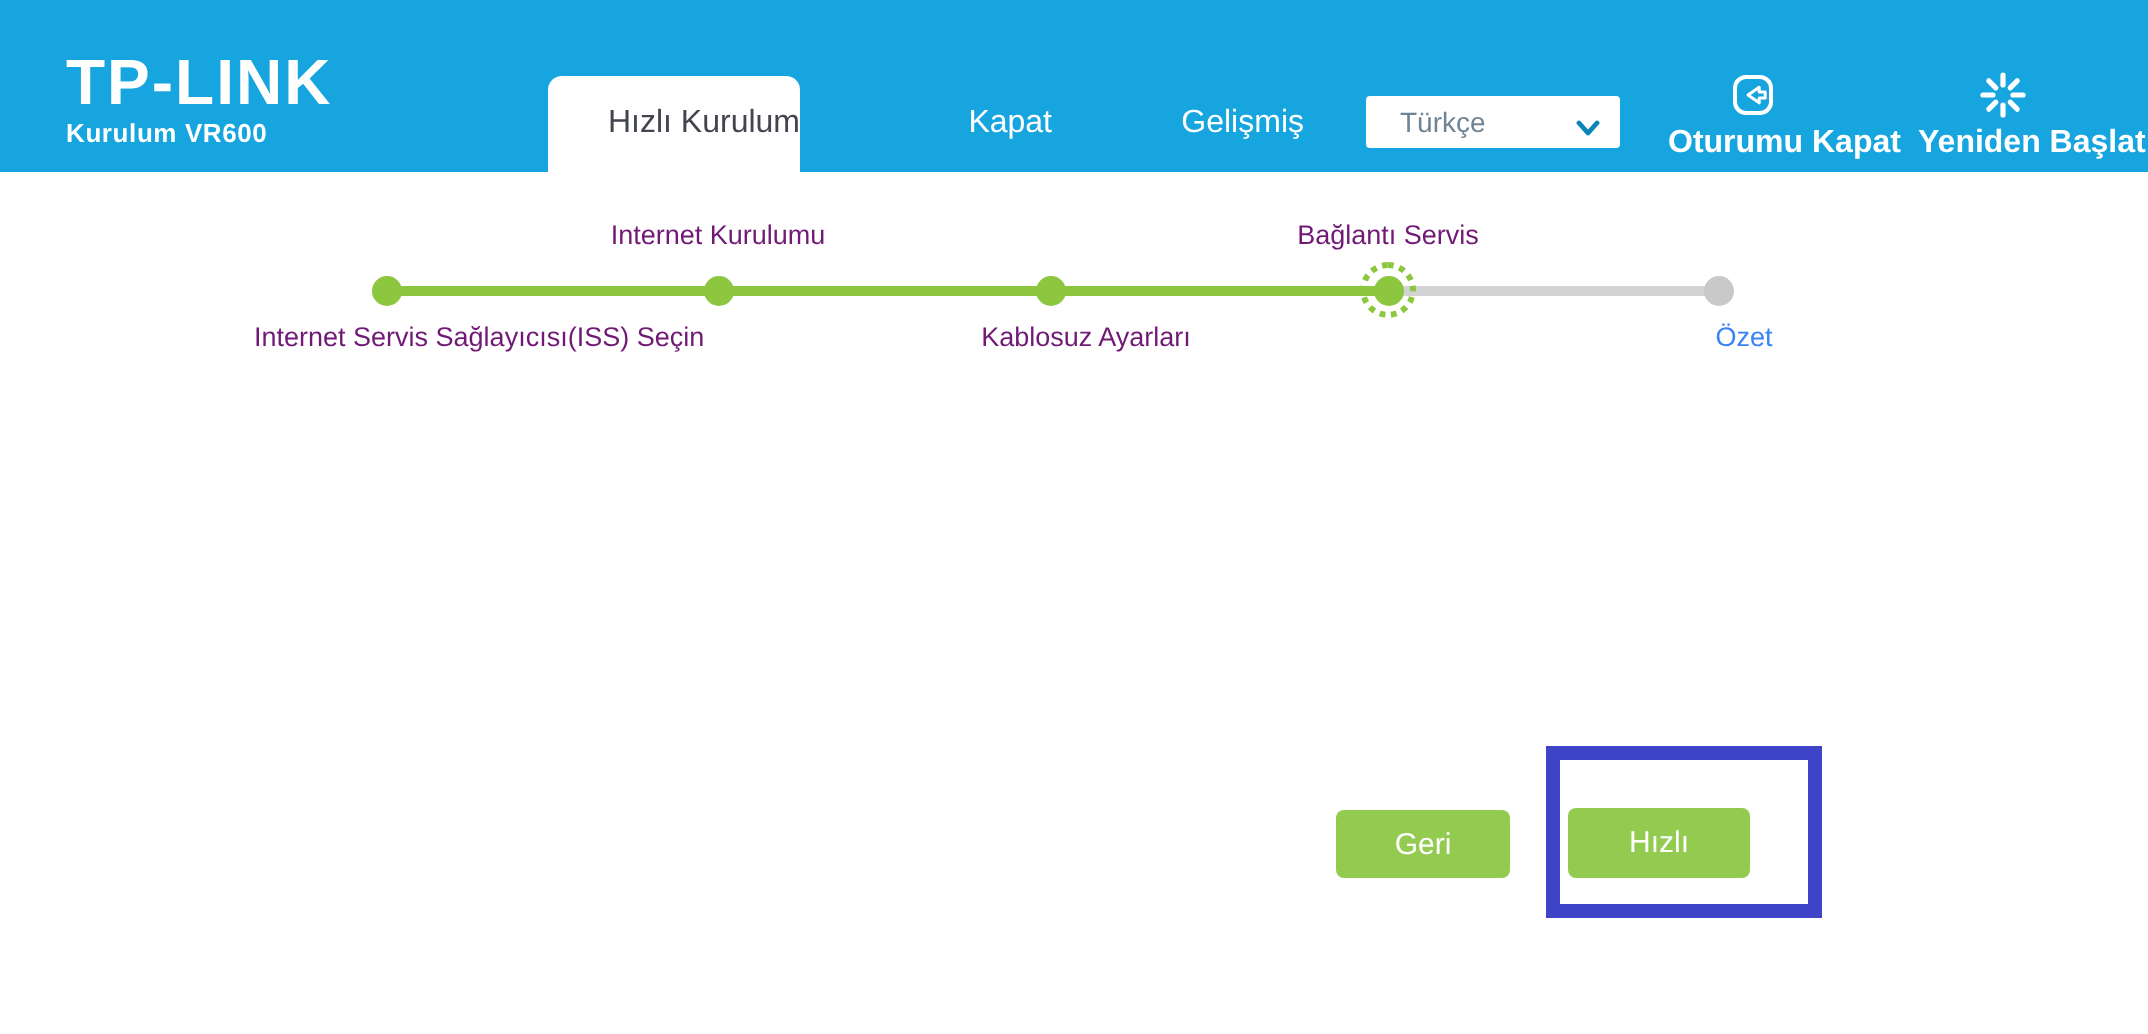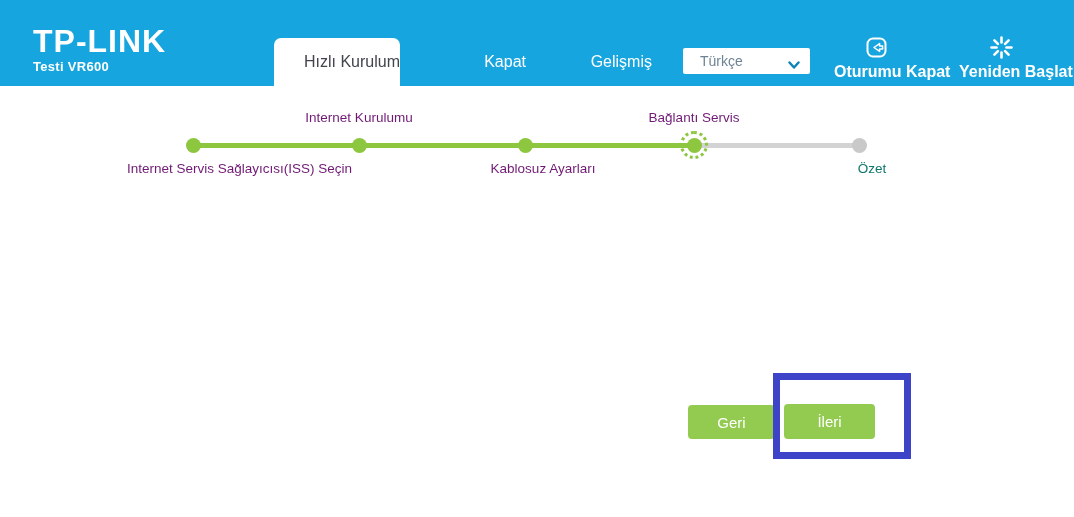--- a/index.html
+++ b/index.html
@@ -35,42 +35,42 @@
   .line-todo { left: 694px; width: 165px; background: #D3D3D3; }
   .step-dot { position: absolute; top: 138px; width: 15px; height: 15px; border-radius: 50%; }
   .dot-done { background: #8DC63F; }
   .dot-todo { background: #C9C9C9; }
   .dot-ring { position: absolute; left: 680px; top: 131px; width: 28px; height: 28px;
     border: 3px dotted #8DC63F; border-radius: 50%; }
   .step-label { position: absolute; font-size: 13.5px; color: #701a75; white-space: nowrap; }
   .lbl-above { top: 110px; }
   .lbl-below { top: 161px; margin-left: 12px; }
   .lbl-center { transform: translateX(-50%); }
-  .lbl-pending { color: #0f766e; }
+  .lbl-pending { color: #3b82f6; }
 
   
   .btn { position: absolute; border: none; border-radius: 4px; background: #92CB50;
     color: #fff; font-size: 15px; font-family: inherit; cursor: pointer; }
-  .btn-back { left: 688px; top: 405px; width: 87px; height: 34px; }
+  .btn-back { left: 668px; top: 405px; width: 87px; height: 34px; }
   .btn-next { left: 784px; top: 404px; width: 91px; height: 35px; }
 
   
   .highlight-rect { position: absolute; left: 773px; top: 373px; width: 138px; height: 86px;
     border: 7px solid #3D44C8; pointer-events: none; }
 </style>
 </head>
 <body>
 
 <div class="stage">
 
   <div class="header">
 
     <div class="brand">
       <div class="brand-name">TP-LINK</div>
-      <div class="brand-model">Testi VR600</div>
+      <div class="brand-model">Kurulum VR600</div>
     </div>
 
     <div class="nav">
       <div class="nav-tab active">Hızlı Kurulum</div>
       <div class="nav-tab">Kapat</div>
       <div class="nav-tab">Gelişmiş</div>
     </div>
 
     <div class="lang-select">
       <span class="lang-value">Türkçe</span>
@@ -120,17 +120,17 @@
     <div class="step-dot dot-todo" style="left:851.5px"></div>
 
     <div class="step-label lbl-below" style="left:115px">Internet Servis Sağlayıcısı(ISS) Seçin</div>
     <div class="step-label lbl-above lbl-center" style="left:359px">Internet Kurulumu</div>
     <div class="step-label lbl-below lbl-center" style="left:531px">Kablosuz Ayarları</div>
     <div class="step-label lbl-above lbl-center" style="left:694px">Bağlantı Servis</div>
     <div class="step-label lbl-below lbl-center lbl-pending" style="left:860px">Özet</div>
   </div>
 
   <button class="btn btn-back">Geri</button>
-  <button class="btn btn-next">İleri</button>
+  <button class="btn btn-next">Hızlı</button>
 
   <div class="highlight-rect"></div>
 
 </div>
 
 </body></html>

